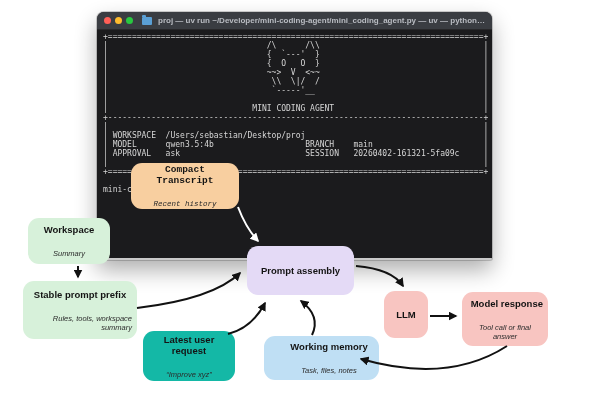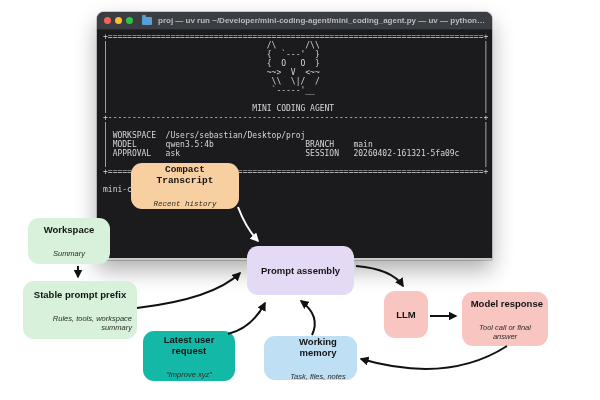--- a/index.html
+++ b/index.html
@@ -105,21 +105,21 @@
 
   <div class="node" style="left: 247px; top: 246px; width: 107px; height: 49px; background: rgb(228, 218, 246);">
     <div class="nt">Prompt assembly</div>
   </div>
 
   <div class="node" style="left: 143px; top: 331px; width: 92px; height: 50px; background: #14b8a6;">
     <div class="nt">Latest user request</div>
     <div class="ns">“Improve xyz”</div>
   </div>
 
-  <div class="node" style="left: 264px; top: 336px; width: 93px; height: 44px; background: rgb(191, 223, 244); padding-left: 20px;">
+  <div class="node" style="left: 264px; top: 336px; width: 115px; height: 44px; background: rgb(191, 223, 244); padding-left: 20px;">
     <div class="nt">Working memory</div>
     <div class="ns">Task, files, notes</div>
   </div>
 
   <div class="node" style="left: 384px; top: 291px; width: 44px; height: 47px; background: rgb(248, 197, 193);">
     <div class="nt">LLM</div>
   </div>
 
   <div class="node" style="left: 462px; top: 292px; width: 86px; height: 54px; background: rgb(248, 197, 193); align-items: flex-end;">
     <div class="nt">Model response</div>

